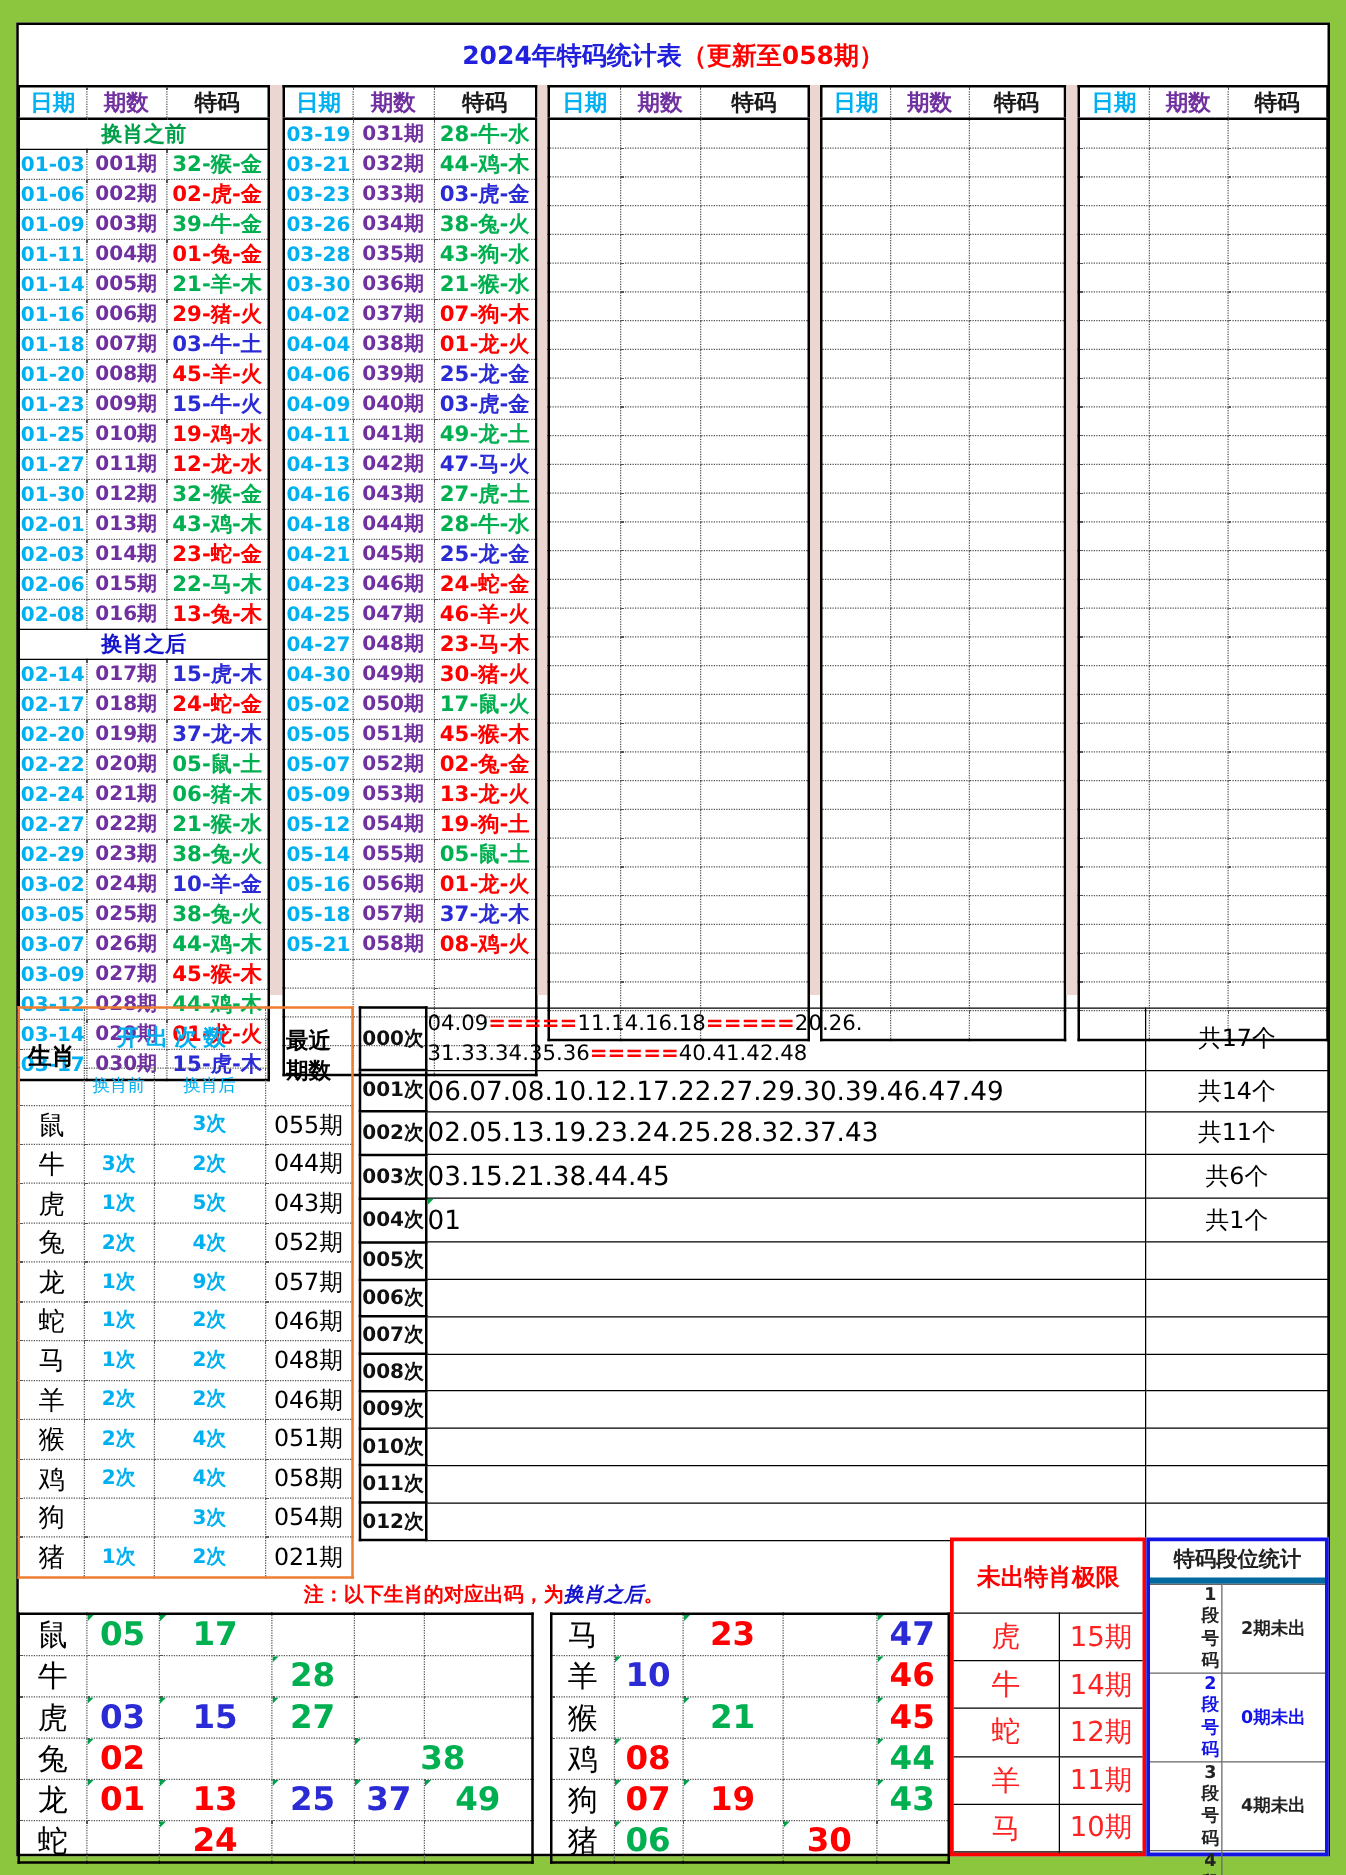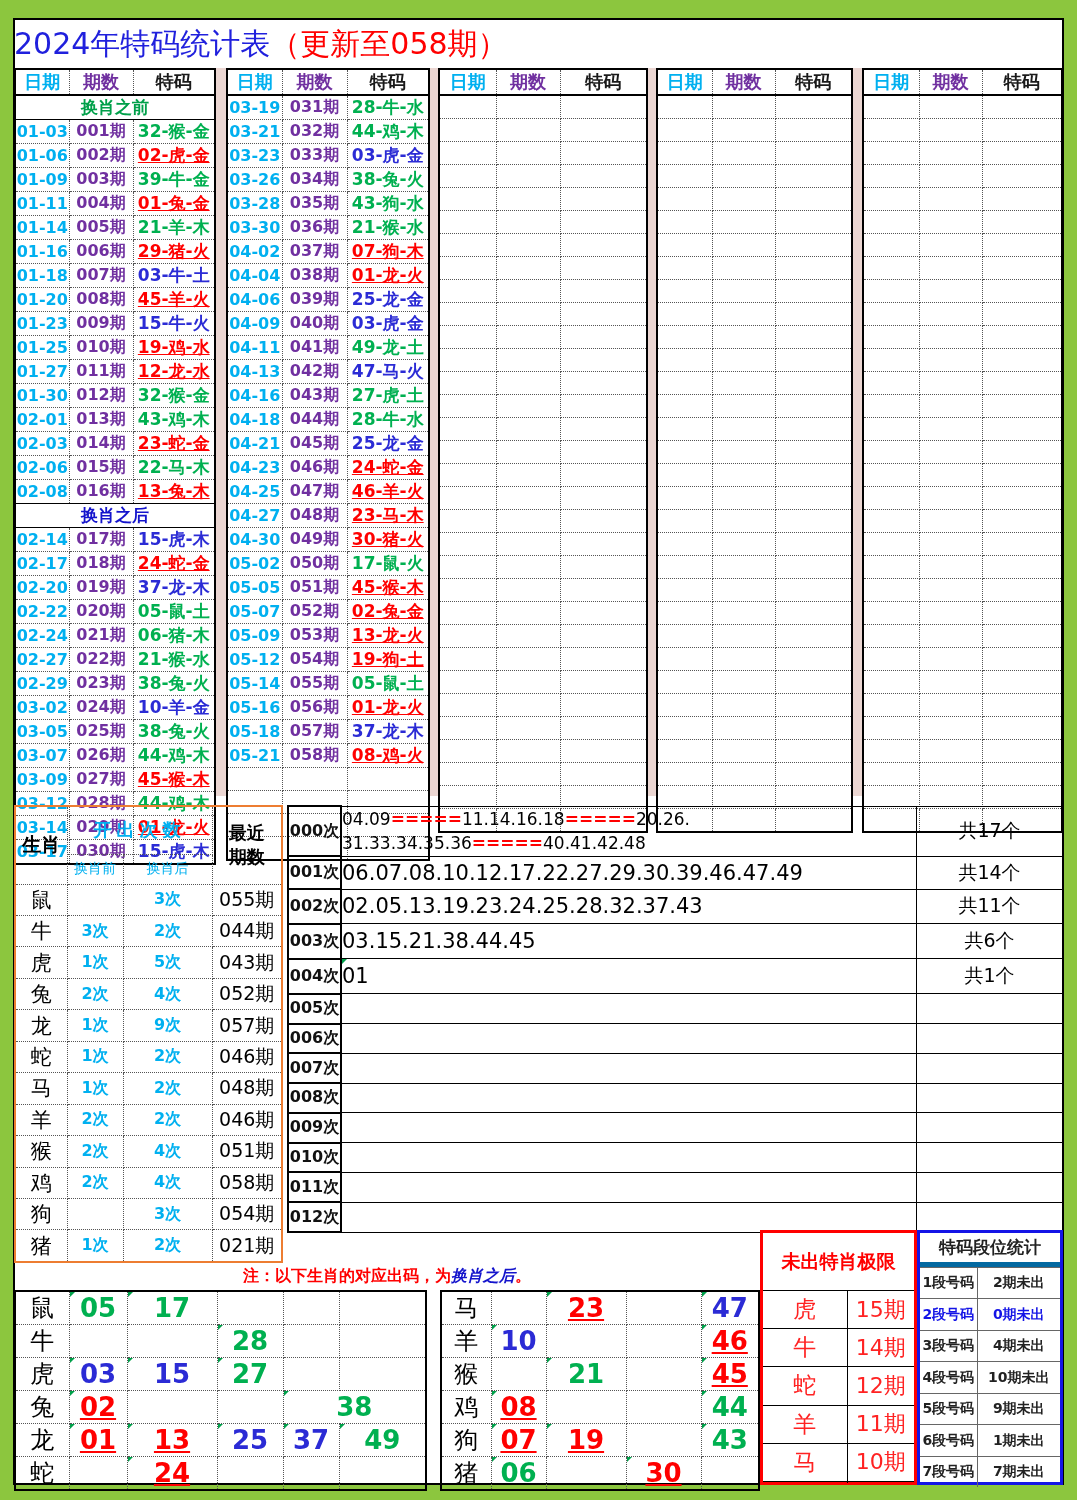--- a/index.html
+++ b/index.html
@@ -1,23 +1,23 @@
 <!DOCTYPE html>
 <html><head>
 <meta charset="utf-8">
 <style>
   html,body{margin:0;padding:0;}
   body{width:1077px;height:1500px;background:#8CC63E;font-family:"DejaVu Sans","Liberation Sans",sans-serif;}
   #root{position:relative;width:1077px;height:1500px;background:#8CC63E;overflow:hidden;}
   .canvas{position:absolute;left:13px;top:18px;width:1051px;height:1467px;background:#fff;border:2px solid #000;box-sizing:border-box;}
   
-  .green{color:#00B050;} .red{color:#FF0000;text-decoration:underline;} .blue{color:#2B2BD5;}
+  .green{color:#00B050;} .red{color:#FF0000;} .blue{color:#2B2BD5;}
 
   
-  .title{position:absolute;left:14px;top:22px;width:1049px;height:44px;font-size:30px;font-weight:normal;line-height:44px;}
+  .title{position:absolute;left:14px;top:22px;width:1049px;height:44px;text-align:center;font-size:20px;font-weight:bold;line-height:44px;}
   .t-main{color:#2020DD;}
   .t-suffix{color:#FF0000;}
 
   
   .hgroup{position:absolute;top:68px;}
   .htable{border-collapse:collapse;table-layout:fixed;width:100%;border:2px solid #000;}
   .htable td{border:1px dotted #555;height:22px;padding:0;text-align:center;overflow:hidden;white-space:nowrap;}
   .htable tr.hhead td{border-bottom:2px solid #000;font-size:18px;font-weight:bold;height:23px;}
   .th-date{color:#00B0F0;} .th-period{color:#7030A0;} .th-code{color:#1a1a1a;}
   .cdate{color:#00B0F0;font-size:16px;font-weight:bold;}
@@ -71,21 +71,21 @@
   .rtable td{border:1px solid #000;padding:0;text-align:center;color:#FF2222;overflow:hidden;}
   .rz{font-size:23px;} .rp{font-size:22px;}
   .rtable tr td:first-child{border-left:none;} .rtable tr td:last-child{border-right:none;}
   .rtable tr:last-child td{border-bottom:none;}
 
   
   .bluebox{position:absolute;left:917px;top:1230px;width:146px;height:255px;box-sizing:border-box;border:3px solid #1414E6;background:#fff;}
   .bluebox-title{height:29px;display:flex;align-items:center;justify-content:center;font-size:17px;font-weight:bold;color:#222;border-bottom:5px solid #0369a1;}
   .qtable{border-collapse:collapse;table-layout:fixed;width:100%;height:220px;}
   .qtable td{border:1px solid #666;padding:0;text-align:center;font-size:14px;font-weight:bold;color:#222;overflow:hidden;}
-  .qtable tr td:first-child{border-left:none;} .qtable tr td:last-child{border-right:none;}
+  .qtable tr td:first-child{border-left:none;padding-left:40px;} .qtable tr td:last-child{border-right:none;}
   .qtable tr:last-child td{border-bottom:none;}
   .qtable tr.hl td{color:#1414E6;}
 </style>
 </head>
 <body>
 
 <div id="root">
   <div class="canvas"></div>
 
   <div class="title">

